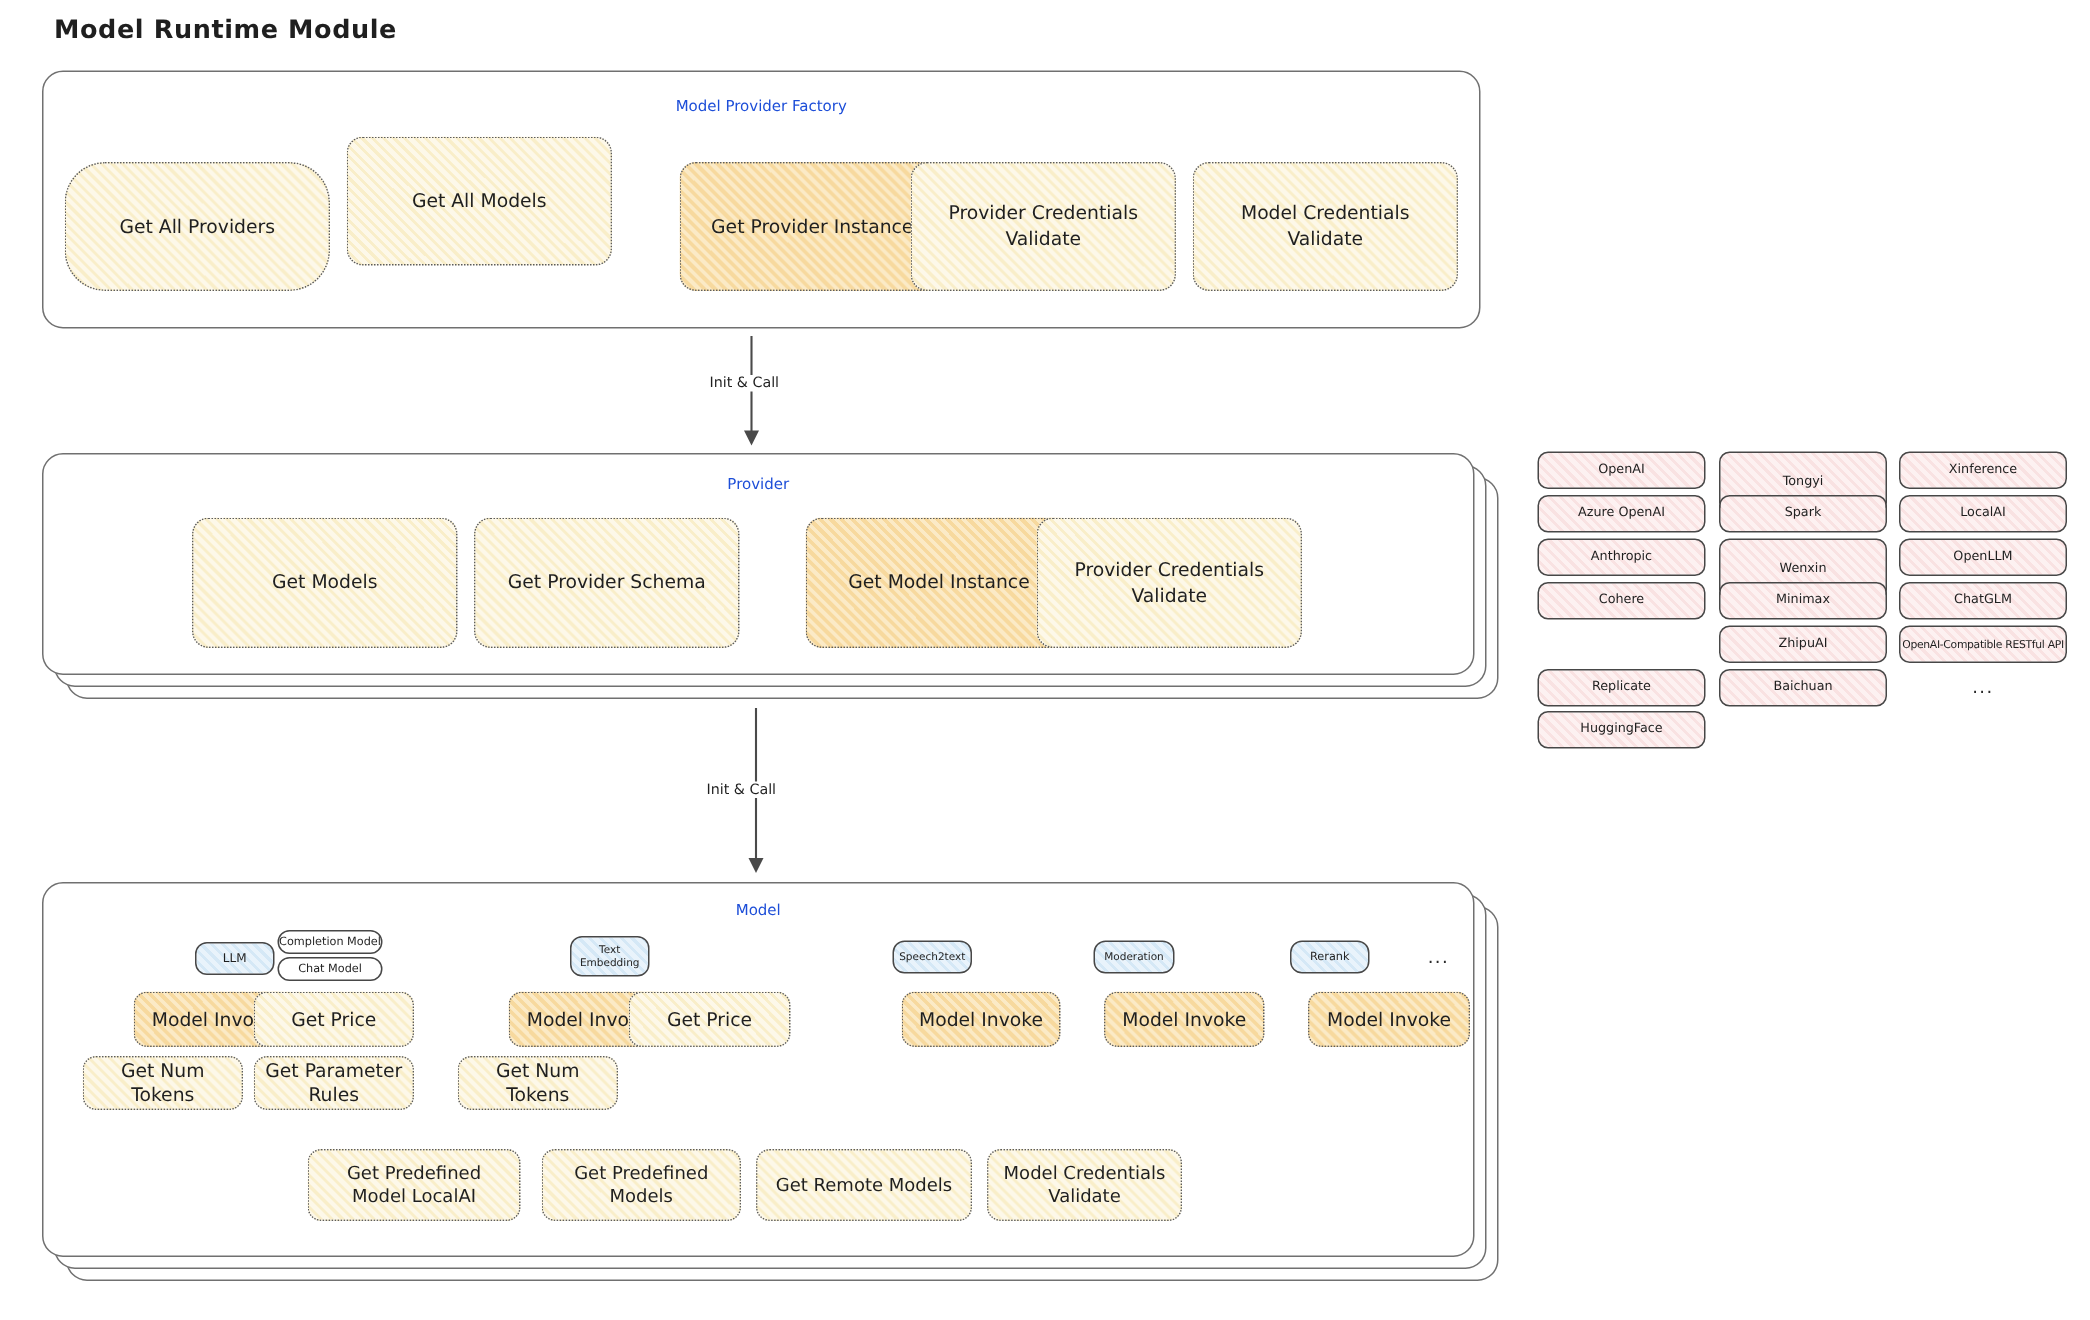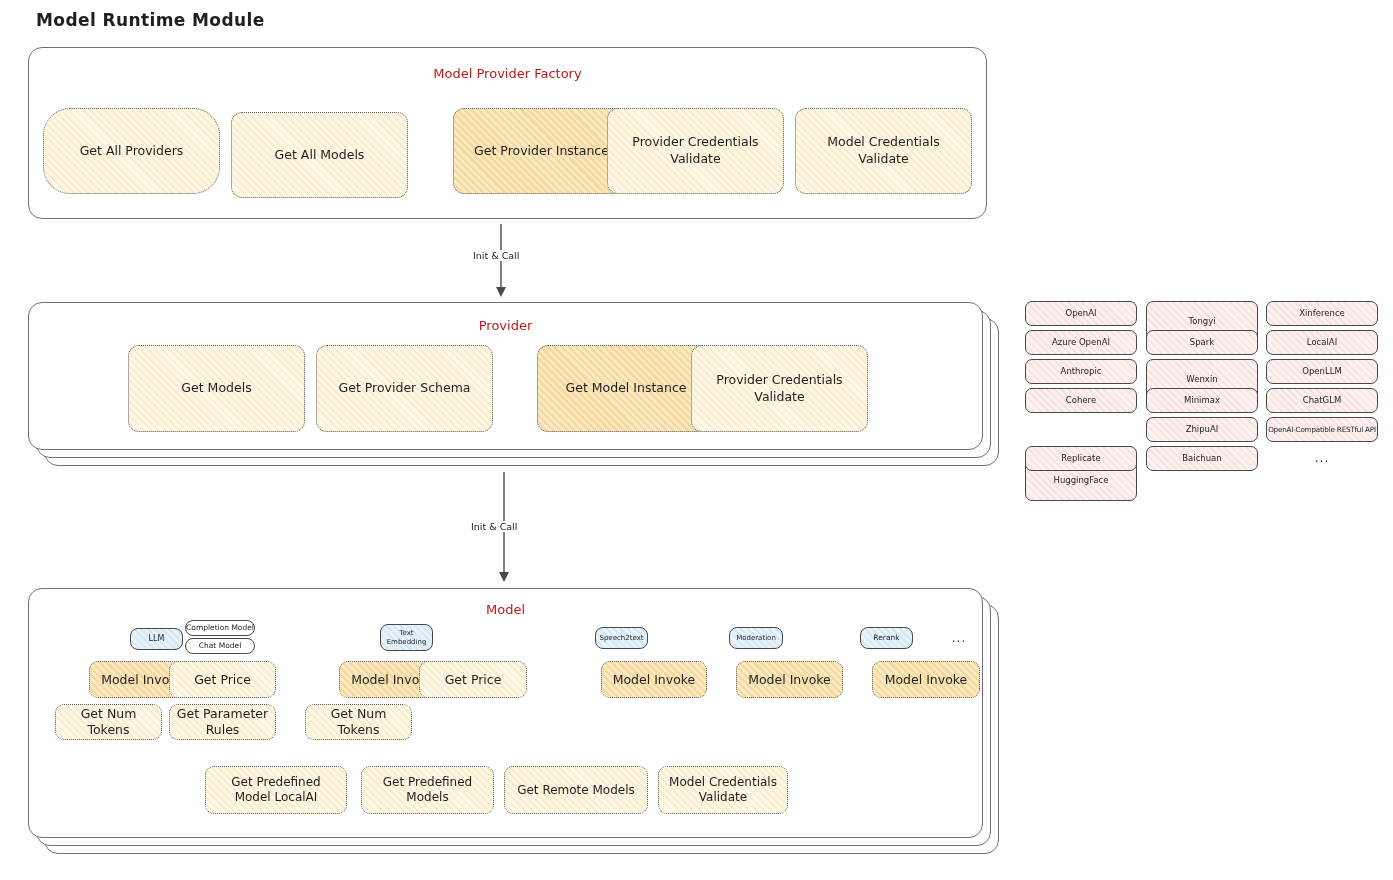--- a/index.html
+++ b/index.html
@@ -17,35 +17,35 @@
   .hatch-orange{background:repeating-linear-gradient(45deg,#f7d99e 0 2.5px,#fbeac6 2.5px 5px);margin-left:34px;}
   .hatch-pink{background:repeating-linear-gradient(45deg,#f9e2e2 0 2px,#fdf1f1 2px 5px);}
   .hatch-blue{background:repeating-linear-gradient(45deg,#d5e8f6 0 2px,#e9f3fb 2px 5px);}
   .dotted{border:1.4px dotted #5c5c5c;}
   .solid{border:1.4px solid #474747;}
   .bigbox{border-radius:11px;font-size:12.5px;line-height:1.35;padding:4px 8px;}
   .opbox{border-radius:9px;font-size:12.5px;line-height:1.25;padding:2px 6px;}
   .pinkbox{border-radius:7px;font-size:8.5px;line-height:1;padding:1px 2px;}
   .tab{border-radius:8px;font-size:7.5px;line-height:1.15;padding:1px 3px;}
   .whitetab{background:#ffffff;border-radius:8px;font-size:7.5px;line-height:1;}
-  .dtitle{font-size:13px;color:#b91c1c;}
+  .dtitle{font-size:10px;color:#1d4ed8;}
   .arrowlabel{font-size:9.5px;background:#ffffff;padding:0 3px;}
   .ellipsis-text{font-size:12px;letter-spacing:1px;color:#2a2a2a;}
   svg{display:block;}
 </style>
 </head>
 <body>
 
 <div class="abs" style="left:36px;top:10px;font-size:17px;font-weight:600;letter-spacing:.4px;">Model Runtime Module</div>
 
 <div class="abs container" style="left:28px;top:47px;width:959px;height:172px;"></div>
 <div class="abs dtitle" style="left:28px;top:66px;width:959px;text-align:center;">Model Provider Factory</div>
 
 <div class="abs center bigbox hatch-yellow dotted" style="left:43px;top:108px;width:177px;height:86px;border-radius:27px;">Get All Providers</div>
-<div class="abs center bigbox hatch-yellow dotted" style="left:231px;top:112px;width:177px;height:86px;">Get All Models</div>
+<div class="abs center bigbox hatch-yellow dotted" style="left:231px;top:91px;width:177px;height:86px;">Get All Models</div>
 <div class="abs center bigbox hatch-orange dotted" style="left:419px;top:108px;width:177px;height:86px;">Get Provider Instance</div>
 <div class="abs center bigbox hatch-yellow dotted" style="left:607px;top:108px;width:177px;height:86px;">Provider Credentials Validate</div>
 <div class="abs center bigbox hatch-yellow dotted" style="left:795px;top:108px;width:177px;height:86px;">Model Credentials Validate</div>
 
 <svg class="abs" style="left:493px;top:224px;" width="16" height="74">
   <line x1="8" y1="0" x2="8" y2="65" stroke="#4a4a4a" stroke-width="1.4"></line>
   <polygon points="3,63 13,63 8,73" fill="#4a4a4a"></polygon>
 </svg>
 <div class="abs arrowlabel" style="left:470px;top:250px;">Init &amp; Call</div>
 
@@ -56,21 +56,21 @@
 
 <div class="abs center bigbox hatch-yellow dotted" style="left:128px;top:345px;width:177px;height:87px;">Get Models</div>
 <div class="abs center bigbox hatch-yellow dotted" style="left:316px;top:345px;width:177px;height:87px;">Get Provider Schema</div>
 <div class="abs center bigbox hatch-orange dotted" style="left:503px;top:345px;width:178px;height:87px;">Get Model Instance</div>
 <div class="abs center bigbox hatch-yellow dotted" style="left:691px;top:345px;width:177px;height:87px;">Provider Credentials Validate</div>
 
 <div class="abs center pinkbox hatch-pink solid" style="left:1025px;top:301px;width:112px;height:25px;">OpenAI</div>
 <div class="abs center pinkbox hatch-pink solid" style="left:1025px;top:330px;width:112px;height:25px;">Azure OpenAI</div>
 <div class="abs center pinkbox hatch-pink solid" style="left:1025px;top:359px;width:112px;height:25px;">Anthropic</div>
 <div class="abs center pinkbox hatch-pink solid" style="left:1025px;top:388px;width:112px;height:25px;">Cohere</div>
-<div class="abs center pinkbox hatch-pink solid" style="left:1025px;top:412px;width:112px;height:42px;margin-top:47px;">HuggingFace</div>
+<div class="abs center pinkbox hatch-pink solid" style="left:1025px;top:427px;width:112px;height:25px;margin-top:47px;">HuggingFace</div>
 <div class="abs center pinkbox hatch-pink solid" style="left:1025px;top:446px;width:112px;height:25px;">Replicate</div>
 
 <div class="abs center pinkbox hatch-pink solid" style="left:1146px;top:301px;width:112px;height:41px;">Tongyi</div>
 <div class="abs center pinkbox hatch-pink solid" style="left:1146px;top:330px;width:112px;height:25px;">Spark</div>
 <div class="abs center pinkbox hatch-pink solid" style="left:1146px;top:359px;width:112px;height:41px;">Wenxin</div>
 <div class="abs center pinkbox hatch-pink solid" style="left:1146px;top:388px;width:112px;height:25px;">Minimax</div>
 <div class="abs center pinkbox hatch-pink solid" style="left:1146px;top:417px;width:112px;height:25px;">ZhipuAI</div>
 <div class="abs center pinkbox hatch-pink solid" style="left:1146px;top:446px;width:112px;height:25px;">Baichuan</div>
 
 <div class="abs center pinkbox hatch-pink solid" style="left:1266px;top:301px;width:112px;height:25px;">Xinference</div>

